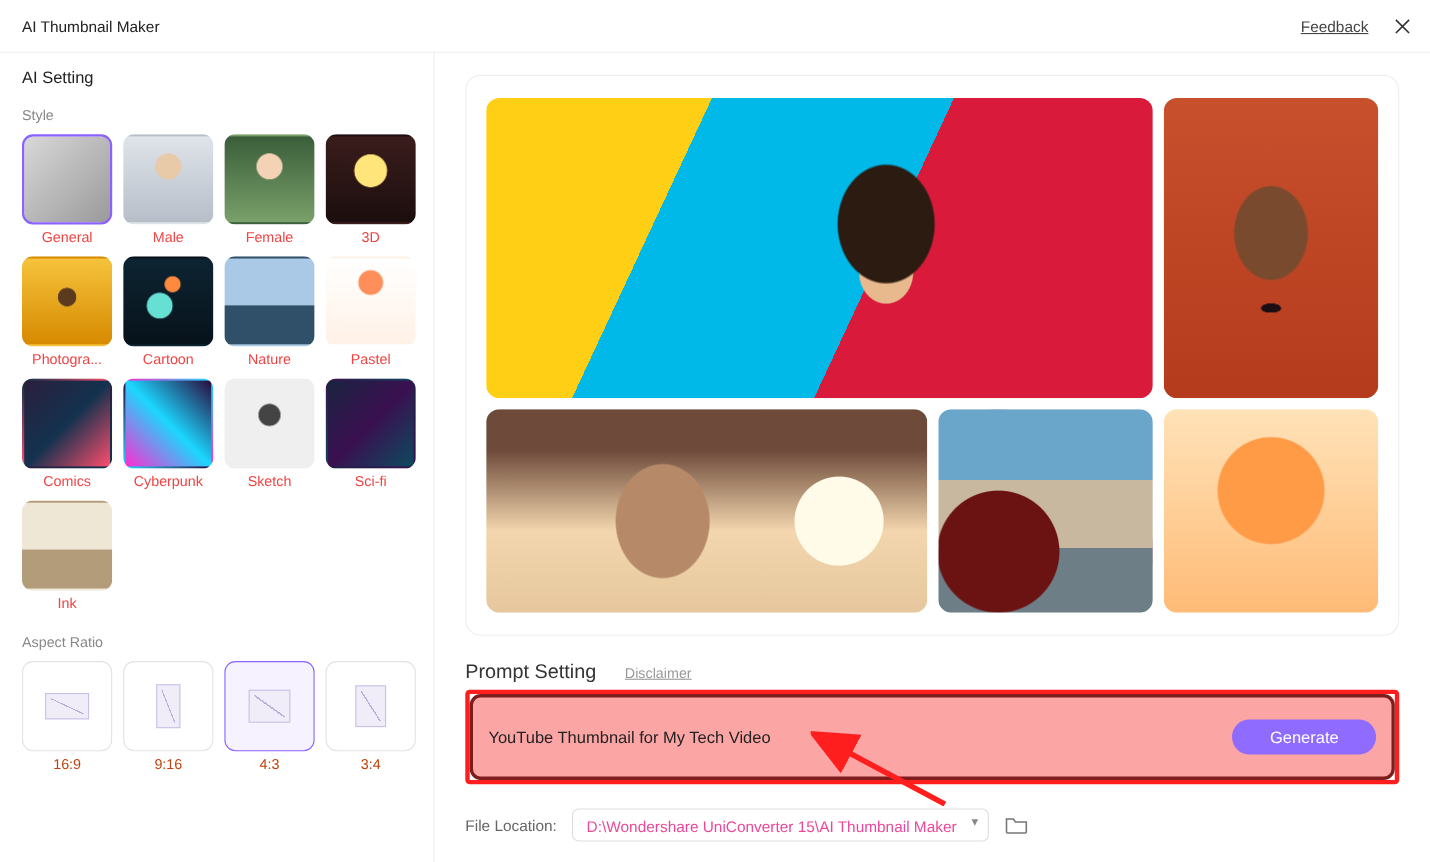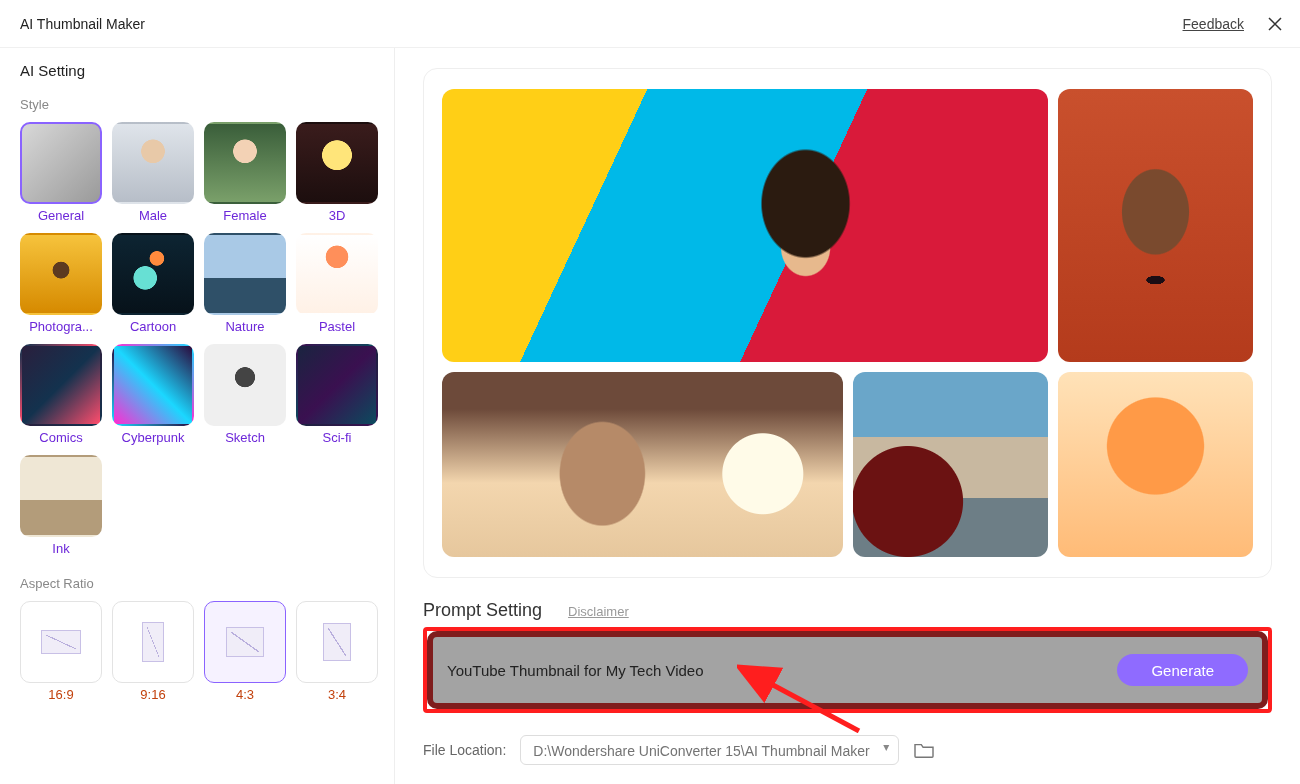--- a/index.html
+++ b/index.html
@@ -39,21 +39,21 @@
     gap: 10px 10px;
     margin-bottom: 20px;
   }
   .style-item { width: 82px; text-align: center; cursor: pointer; }
   .style-thumb {
     width: 82px; height: 82px; border-radius: 10px;
     background-size: cover; background-position: center;
     border: 2px solid transparent;
   }
   .style-item.selected .style-thumb { border-color: #8a63ff; }
-  .style-cap { font-size: 13px; color: #6d28d9; margin-top: 4px; overflow: hidden; text-overflow: ellipsis; white-space: nowrap; }
+  .style-cap { font-size: 13px; color: #ef4444; margin-top: 4px; overflow: hidden; text-overflow: ellipsis; white-space: nowrap; }
 
   .ratio-grid { display: grid; grid-template-columns: repeat(4, 82px); gap: 10px 10px; }
   .ratio-box {
     width: 82px; height: 82px; border-radius: 10px;
     border: 1px solid #e3e3e3; display:flex; align-items:center; justify-content:center;
     cursor: pointer;
   }
   .ratio-box.selected { border-color: #8a63ff; background:#f6f2ff; }
   .ratio-glyph { background:#f0edf8; border:1px solid #c8c0e6; position:relative; }
   .ratio-glyph::after { content:""; position:absolute; inset:4px; background:linear-gradient(to top right, transparent 48%, #b9afdd 48%, #b9afdd 52%, transparent 52%); }
@@ -73,23 +73,23 @@
 
   .prompt-row { display:flex; align-items:baseline; gap:26px; margin-top:22px; }
   .prompt-row h3 { font-size:18px; font-weight:500; color:#333; }
   .prompt-row .disc { font-size:13px; text-decoration:underline; color:#999; cursor:pointer; }
 
   .prompt-frame {
     border:4px solid #ff1e1e; border-radius:4px; margin-top:6px;
     padding:0; position:relative;
   }
   .prompt-inner {
-    border:6px solid #7f1d1d; border-radius:10px; margin:0 0;
+    border:3px solid #7f1d1d; border-radius:10px; margin:0 0;
     display:flex; align-items:center; padding:20px 14px; height:78px;
-    background:#a3a3a3;
+    background:#fca5a5;
   }
   .prompt-inner input {
     flex:1; border:none; outline:none; font-size:15px; color:#222;
     background:transparent;
   }
   .gen-btn {
     background:#8f6bff; color:#fff; border:none; border-radius:28px;
     height:32px; padding:0 34px; font-size:15px; cursor:pointer;
   }
 
@@ -97,21 +97,21 @@
     position:absolute; left:310px; bottom:-24px; width:130px; height:72px;
     pointer-events:none;
   }
 
   .fileloc {
     display:flex; align-items:center; gap:14px; margin-top:22px;
     color:#666; font-size:14px;
   }
   .fileloc .sel {
     border:1px solid #ddd; border-radius:6px; height:30px;
-    padding:2px 28px 0 12px; font-size:14px; color:#737373; background:#fff;
+    padding:2px 28px 0 12px; font-size:14px; color:#ec4899; background:#fff;
     appearance:none; position:relative; min-width:360px;
   }
   .sel-wrap{position:relative;}
   .sel-wrap::after{content:"▾"; position:absolute; right:10px; top:5px; font-size:12px; color:#888; pointer-events:none;}
   .folder-ic{width:22px; height:18px; color:#777; cursor:pointer;}
 
   
   .s-general{background:linear-gradient(135deg,#d8d8d8,#9a9a9a);}
   .s-male{background:radial-gradient(circle at 50% 35%,#e8c9a8 18%,transparent 19%),linear-gradient(#dfe4ea,#b7bec8);}
   .s-female{background:radial-gradient(circle at 50% 35%,#f3d2b5 18%,transparent 19%),linear-gradient(#3a5e3a,#7aa06a);}

